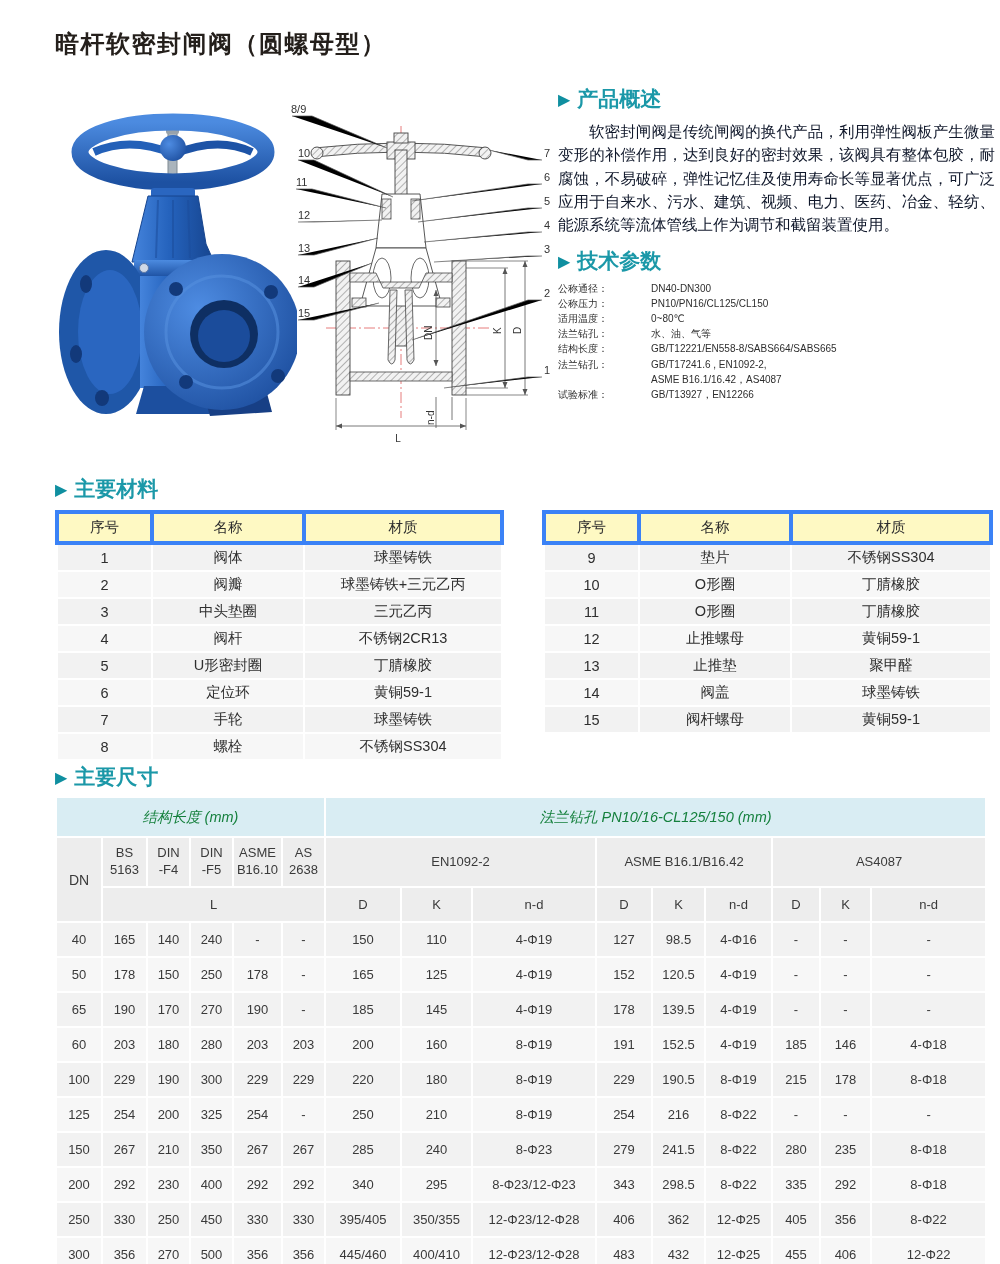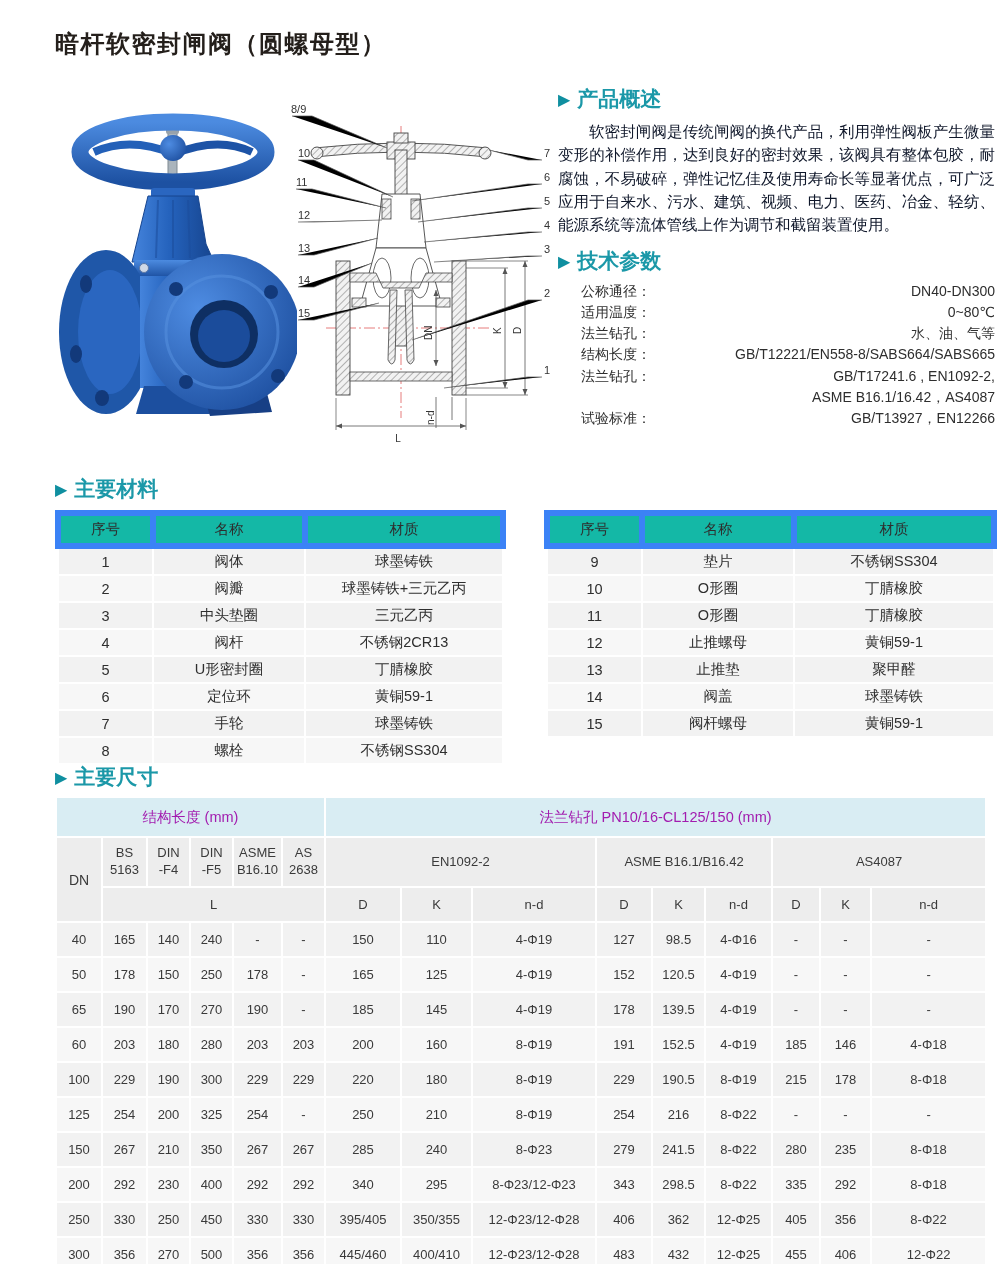--- a/index.html
+++ b/index.html
@@ -17,40 +17,40 @@
 
   
   .photo-wrap{position:absolute;left:52px;top:92px;width:245px;height:345px;}
   .drawing-wrap{position:absolute;left:284px;top:98px;width:272px;height:350px;}
 
   
   .right-col{position:absolute;left:558px;top:86px;width:437px;}
   .overview-text{margin:9px 0 12px;font-size:15.5px;line-height:1.5;text-align:justify;
                  color:#0f172a;text-indent:2em;}
   .params{margin-top:7px;}
-  .param-row{display:flex;font-size:14px;line-height:1.52;color:#2e2e2e;text-align:right;}
+  .param-row{display:flex;font-size:10px;line-height:1.52;color:#2e2e2e;}
   .param-label{flex:0 0 93px;}
   .param-value{flex:1;white-space:pre-line;}
 
   
   .materials-sec{position:absolute;left:55px;top:476px;width:930px;}
   .materials-tables{display:flex;align-items:flex-start;margin-top:9px;}
   table{border-collapse:collapse;}
   .mat-table{table-layout:fixed;font-size:14.5px;color:#2e2e2e;}
   .mat-table.left{width:445px;}
   .mat-table.right{width:447px;margin-left:38px;}
-  .mat-table th{background:#14b8a6;font-weight:normal;height:25px;border:6px solid #3b82f6;text-align:center;}
+  .mat-table th{background:#fef9c3;font-weight:normal;height:25px;border:4px solid #3b82f6;text-align:center;}
   .mat-table td{background:#f2f2f2;height:23px;border:2px solid #fff;text-align:center;}
   .mat-table tbody tr:nth-child(even) td{background:#f7f7f7;}
 
   
   .dims-sec{position:absolute;left:55px;top:764px;width:930px;}
   .dim-table{width:930px;table-layout:fixed;margin-top:7px;font-size:13px;color:#3a3a3a;}
   .dim-table th,.dim-table td{border:2px solid #fff;text-align:center;font-weight:normal;}
-  .dim-table .group-row th{background:#d9edf3;font-size:14.5px;height:36px;color:#a21caf;}
+  .dim-table .group-row th{background:#d9edf3;font-size:14.5px;height:36px;color:#15803d;font-style:italic;}
   .dim-table .std-row th{background:#ededed;height:46px;white-space:pre-line;line-height:1.3;}
   .dim-table .sub-row th{background:#ededed;height:31px;}
   .dim-table .dn-cell{background:#ededed;font-size:14px;}
   .dim-table tbody td{background:#f2f2f2;height:31px;}
   .dim-table tbody tr:nth-child(even) td{background:#f7f7f7;}
 
   svg text{font-family:"Liberation Sans","DejaVu Sans",sans-serif;}
 </style>
 </head>
 <body>
@@ -228,20 +228,24 @@
     <p class="overview-text">软密封闸阀是传统闸阀的换代产品，利用弹性阀板产生微量变形的补偿作用，达到良好的密封效果，该阀具有整体包胶，耐腐蚀，不易破碎，弹性记忆佳及使用寿命长等显著优点，可广泛应用于自来水、污水、建筑、视频、电力、医药、冶金、轻纺、能源系统等流体管线上作为调节和截留装置使用。</p>
 
     <div class="section-heading">
       <span class="tri">▶</span>
       <span>技术参数</span>
     </div>
     <div class="params">
         <div class="param-row">
           <span class="param-label">公称通径：</span>
           <span class="param-value">DN40-DN300</span>
+        </div>
+        <div class="param-row">
+          <span class="param-label">公称压力：</span>
+          <span class="param-value">PN10/PN16/CL125/CL150</span>
         </div>
         <div class="param-row">
           <span class="param-label">适用温度：</span>
           <span class="param-value">0~80℃</span>
         </div>
         <div class="param-row">
           <span class="param-label">法兰钻孔：</span>
           <span class="param-value">水、油、气等</span>
         </div>
         <div class="param-row">

